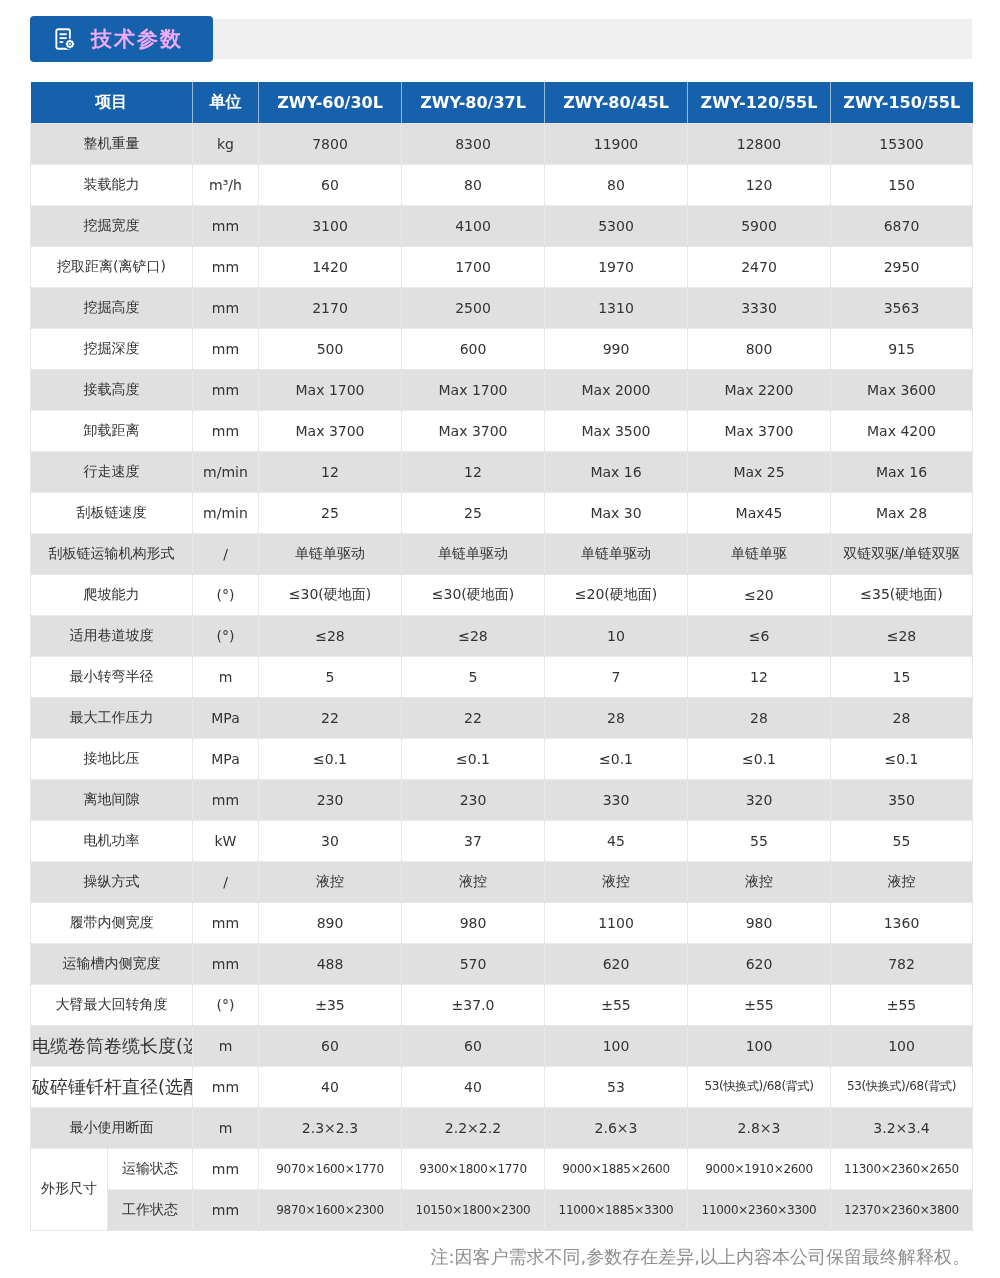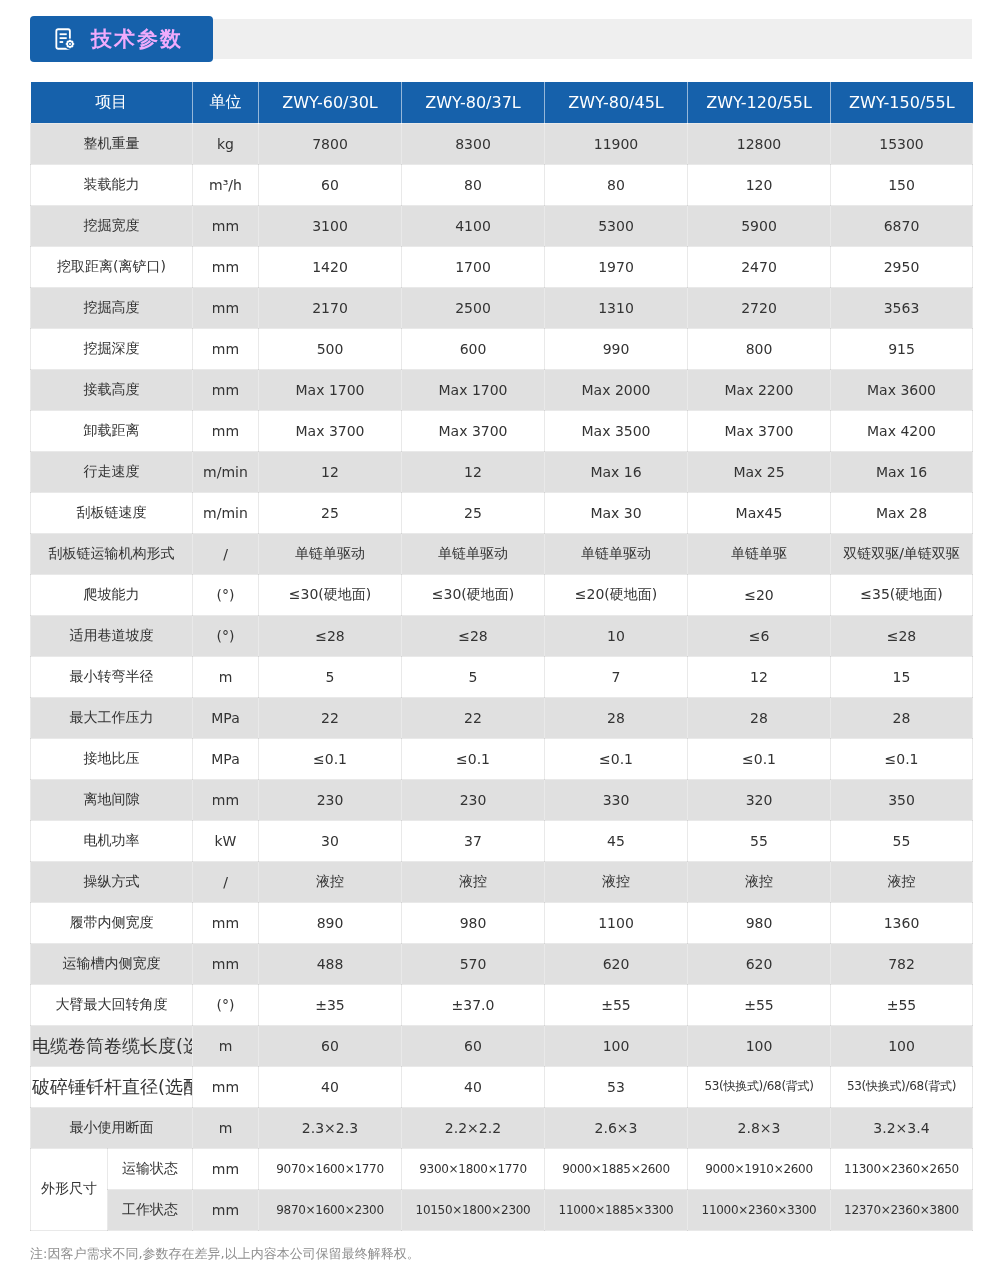--- a/index.html
+++ b/index.html
@@ -43,21 +43,21 @@
   
   table.spec {
     border-collapse: collapse;
     table-layout: fixed;
     width: 942px;
     margin: 20px 28px 0 30px;
   }
   table.spec th {
     background: var(--accent);
     color: #fff;
-    font-weight: normal;
+    font-weight: bold;
     font-size: 16px;
     height: 41px;
     text-align: center;
     border-left: 1px solid rgba(255,255,255,0.55);
     padding: 0;
     white-space: nowrap;
   }
   table.spec th:first-child { border-left: none; }
   table.spec td {
     height: 41px;
@@ -73,22 +73,23 @@
   tr.gray td { background: #e0e0e0; }
   tr.white td { background: #ffffff; }
   td.label { font-size: 15px; }
   td.label.tight { font-size: 18px; }
   td.unit { font-size: 15px; }
   td.value.small { font-size: 12px; letter-spacing: -0.3px; }
   td.dim-label { background: #ffffff !important; font-size: 15px; }
 
   .footnote {
     margin: 14px 30px 0 30px;
+    text-align: right;
     color: #8e8e8e;
-    font-size: 13px;
+    font-size: 18px;
   }
 </style>
 </head>
 <body>
 
 <div class="page">
 
   <div class="title-row">
     <div class="title-badge">
       <span class="icon">
@@ -175,21 +176,21 @@
           <td class="value">1970</td>
           <td class="value">2470</td>
           <td class="value">2950</td>
         </tr>
         <tr class="gray">
           <td class="label" colspan="2">挖掘高度</td>
           <td class="unit">mm</td>
           <td class="value">2170</td>
           <td class="value">2500</td>
           <td class="value">1310</td>
-          <td class="value">2720</td>
+          <td class="value">3330</td>
           <td class="value">3563</td>
         </tr>
         <tr class="white">
           <td class="label" colspan="2">挖掘深度</td>
           <td class="unit">mm</td>
           <td class="value">500</td>
           <td class="value">600</td>
           <td class="value">990</td>
           <td class="value">800</td>
           <td class="value">915</td>

